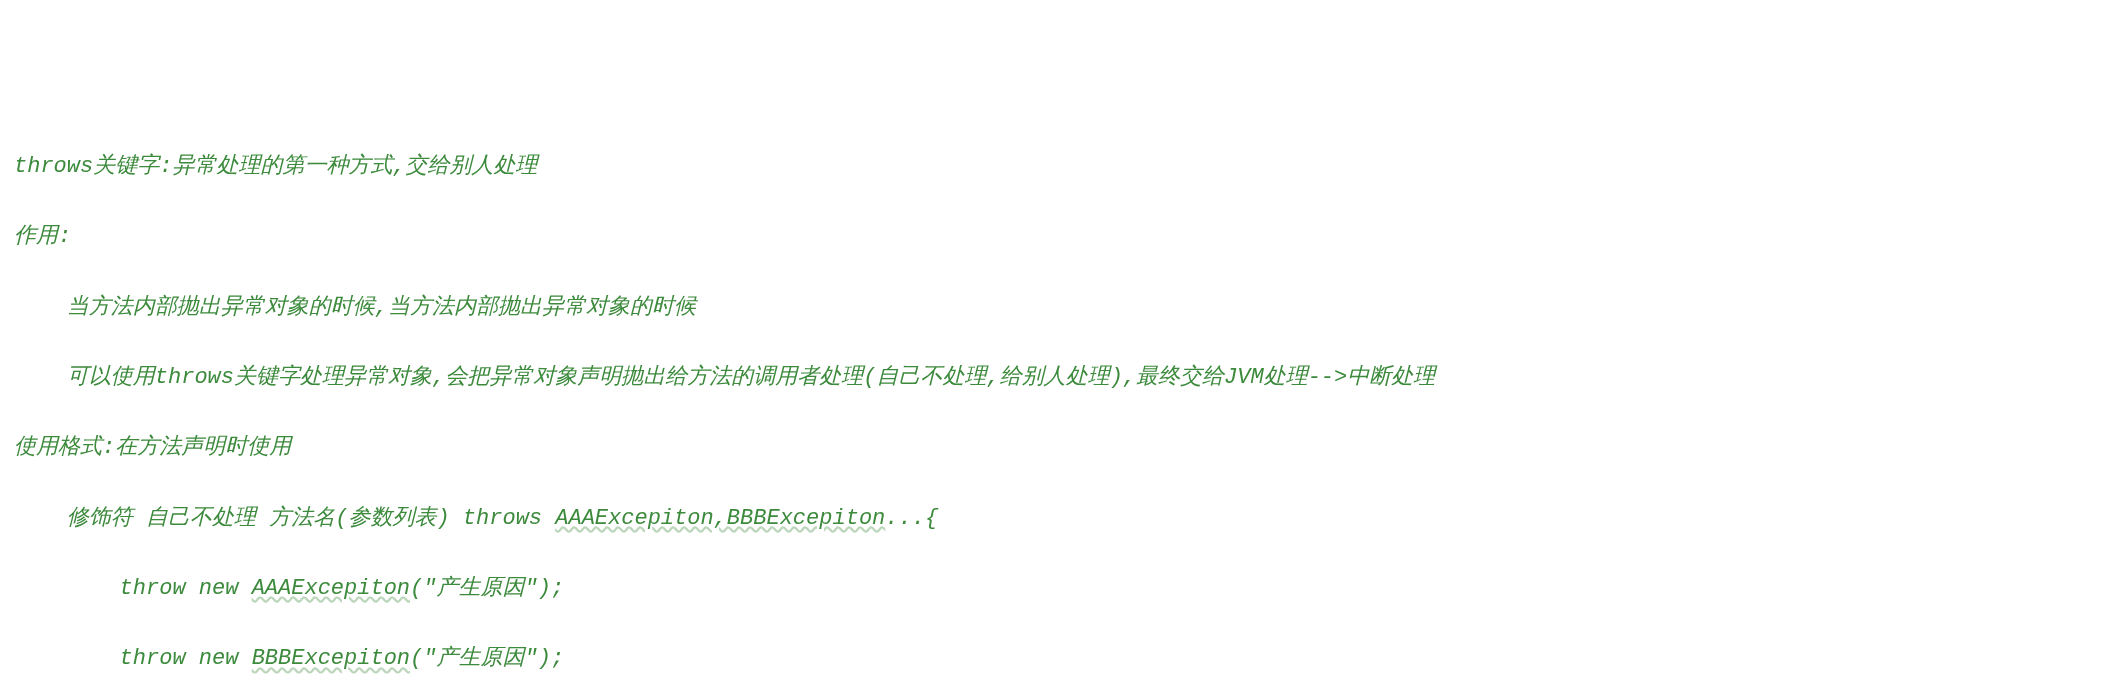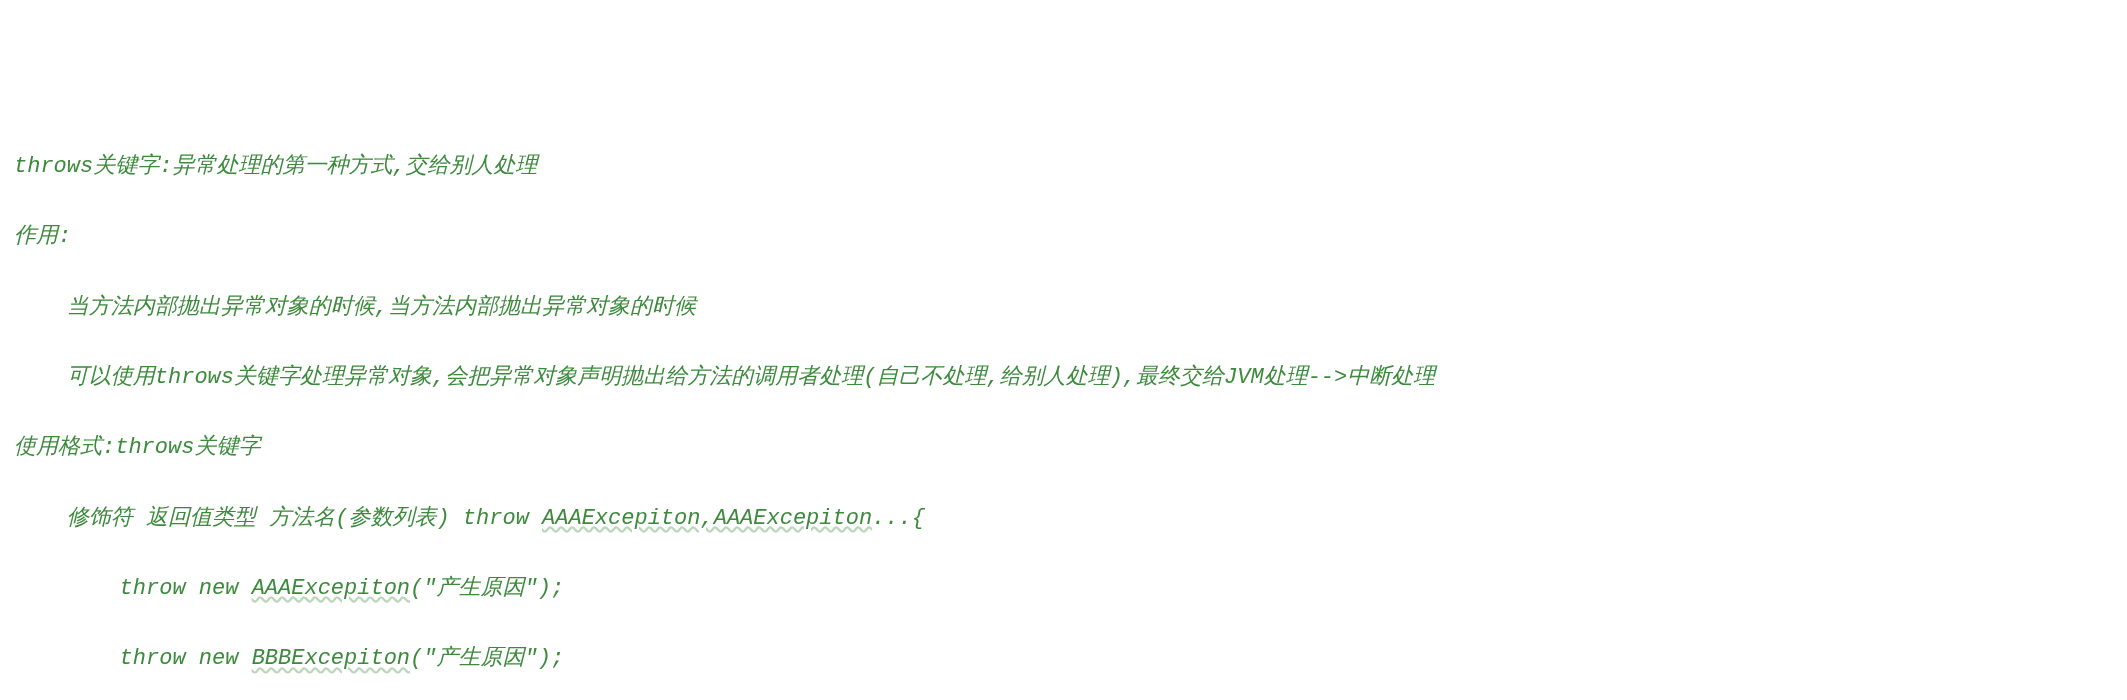--- a/index.html
+++ b/index.html
@@ -26,22 +26,22 @@
   </style>
 </head>
 <body>
 
 
 
 <span class="line">throws关键字:异常处理的第一种方式,交给别人处理</span>
 <span class="line">作用:</span>
 <span class="line">    当方法内部抛出异常对象的时候,当方法内部抛出异常对象的时候</span>
 <span class="line">    可以使用throws关键字处理异常对象,会把异常对象声明抛出给方法的调用者处理(自己不处理,给别人处理),最终交给JVM处理--&gt;中断处理</span>
-<span class="line">使用格式:throws关键字</span>
-<span class="line"><span>    修饰符 返回值类型 方法名(参数列表) throw </span><span class="underline">AAAExcepiton,AAAExcepiton</span><span>...{</span></span>
+<span class="line">使用格式:在方法声明时使用</span>
+<span class="line"><span>    修饰符 自己不处理 方法名(参数列表) throws </span><span class="underline">AAAExcepiton,BBBExcepiton</span><span>...{</span></span>
 <span class="line"><span>        throw new </span><span class="underline">AAAExcepiton</span><span>("产生原因");</span></span>
 <span class="line"><span>        throw new </span><span class="underline">BBBExcepiton</span><span>("产生原因");</span></span>
 
 
 
 
 
 
 
 

